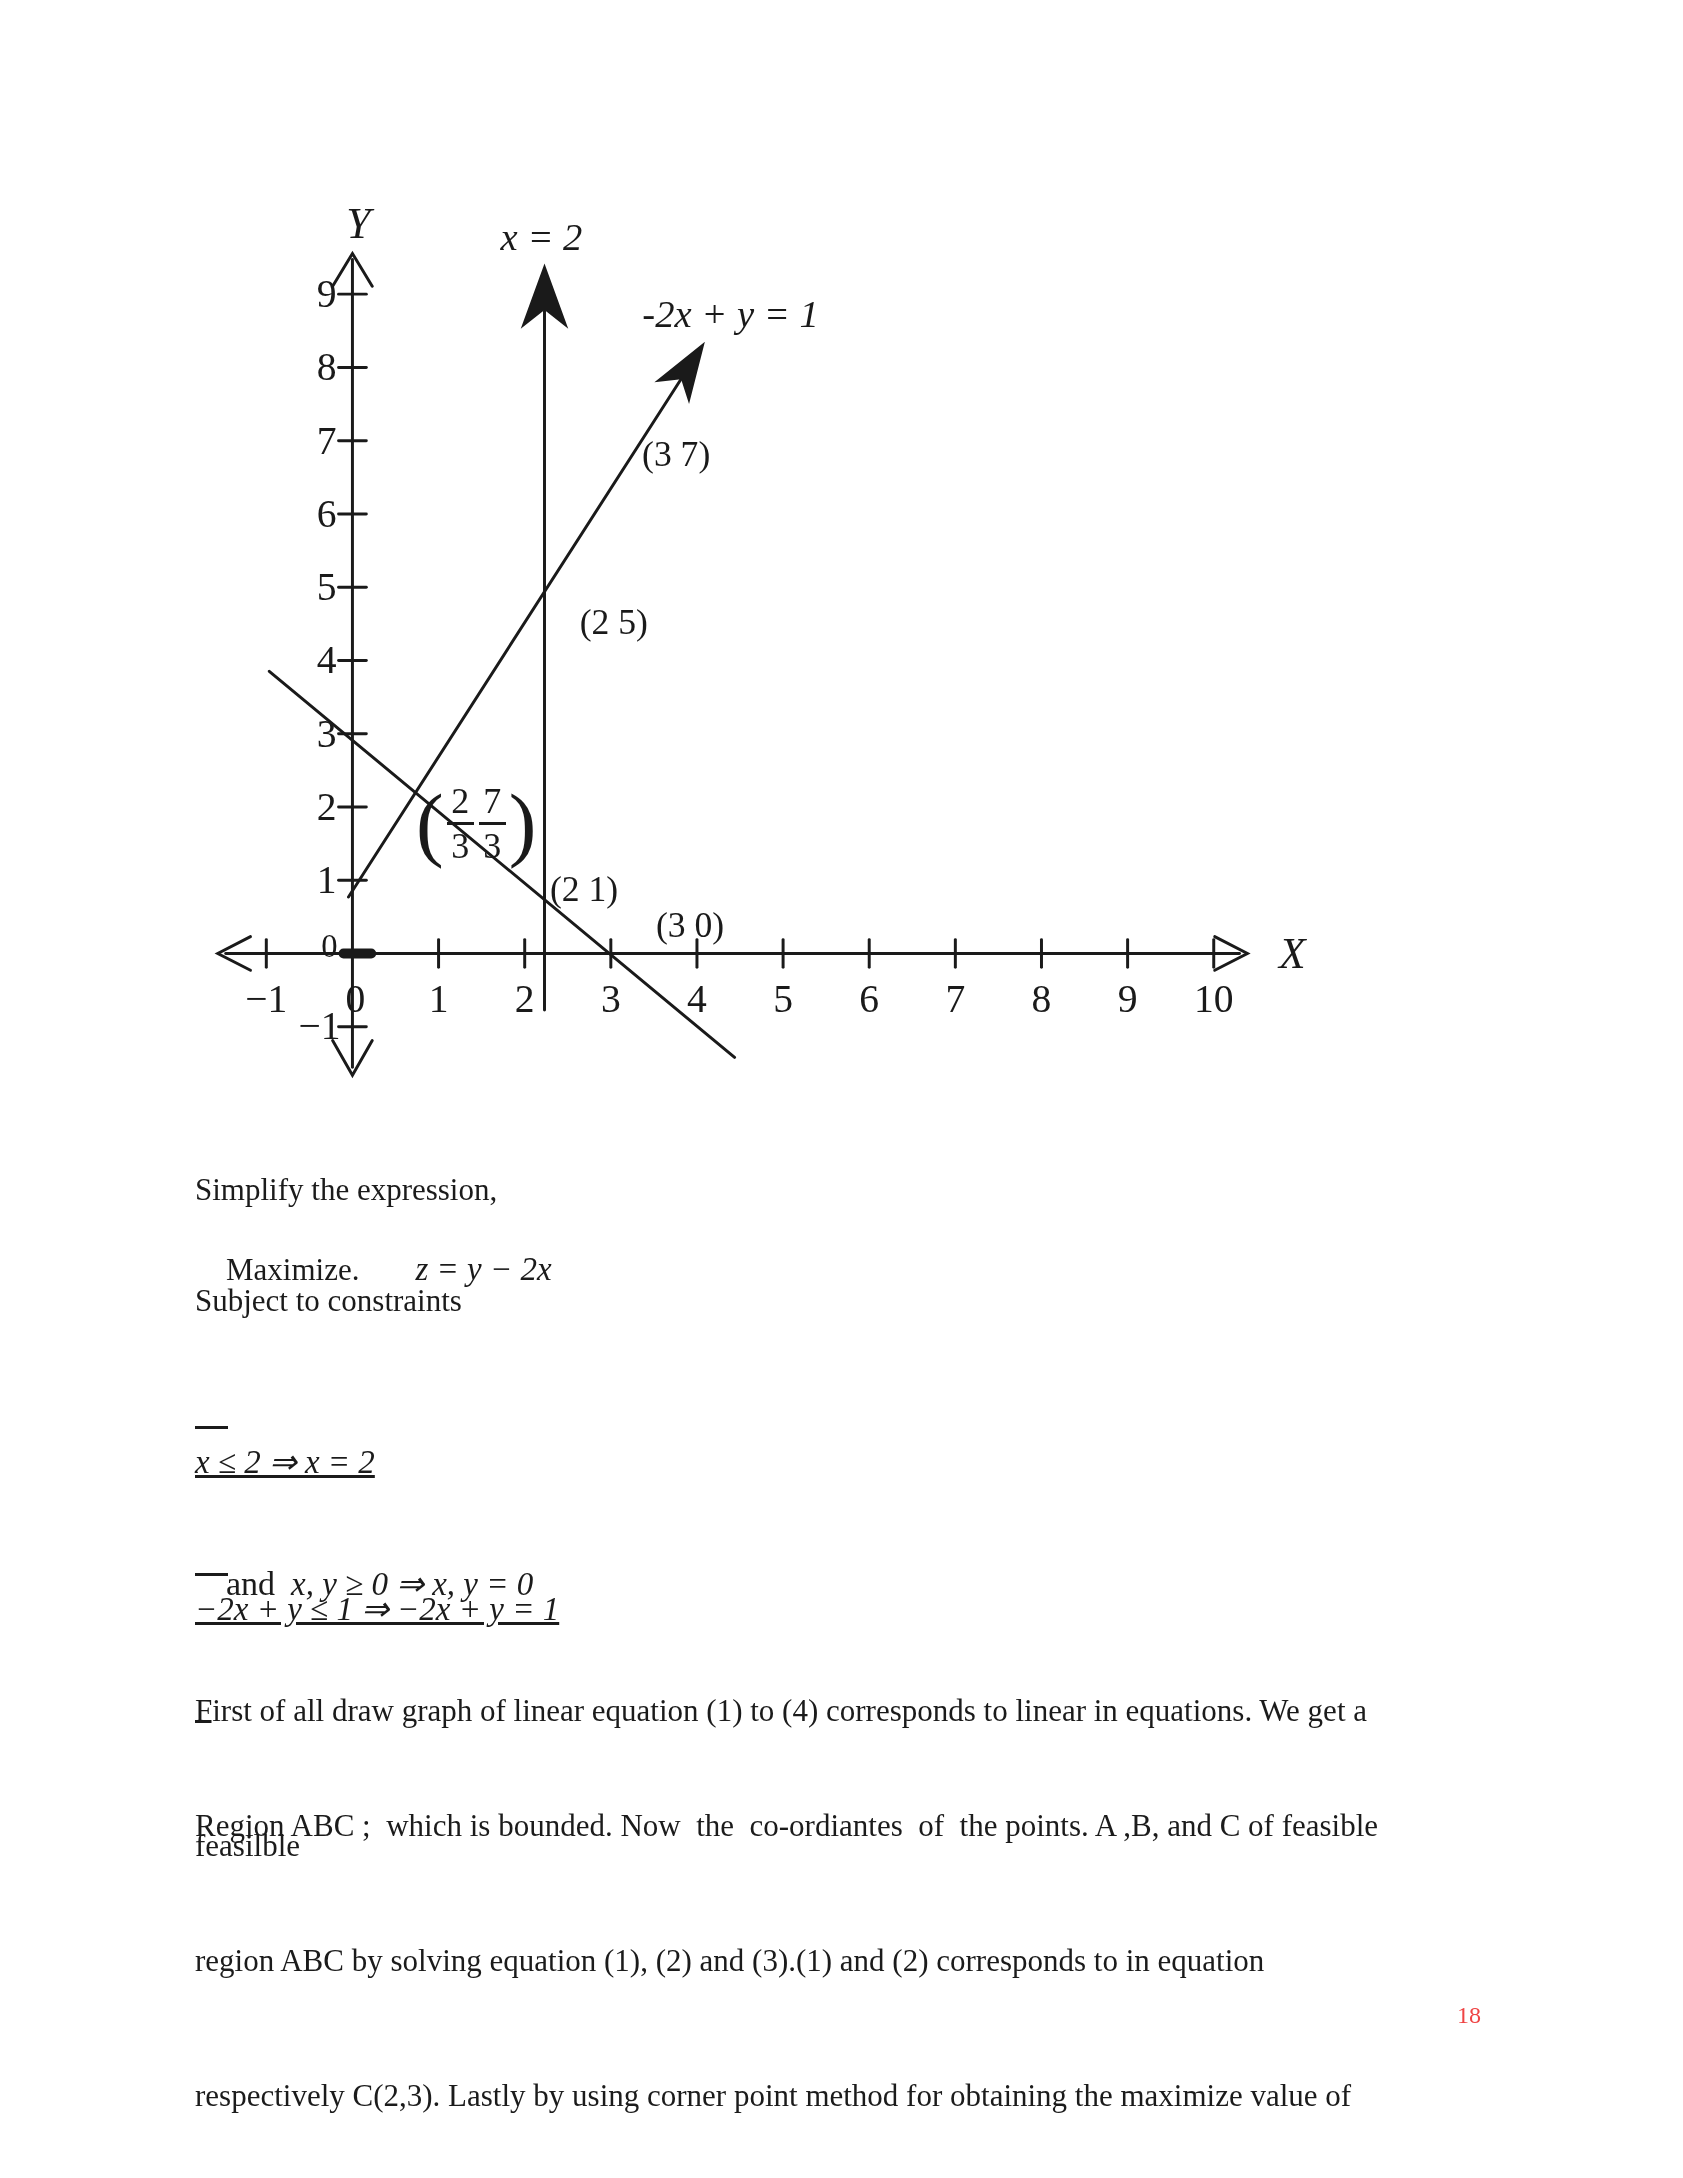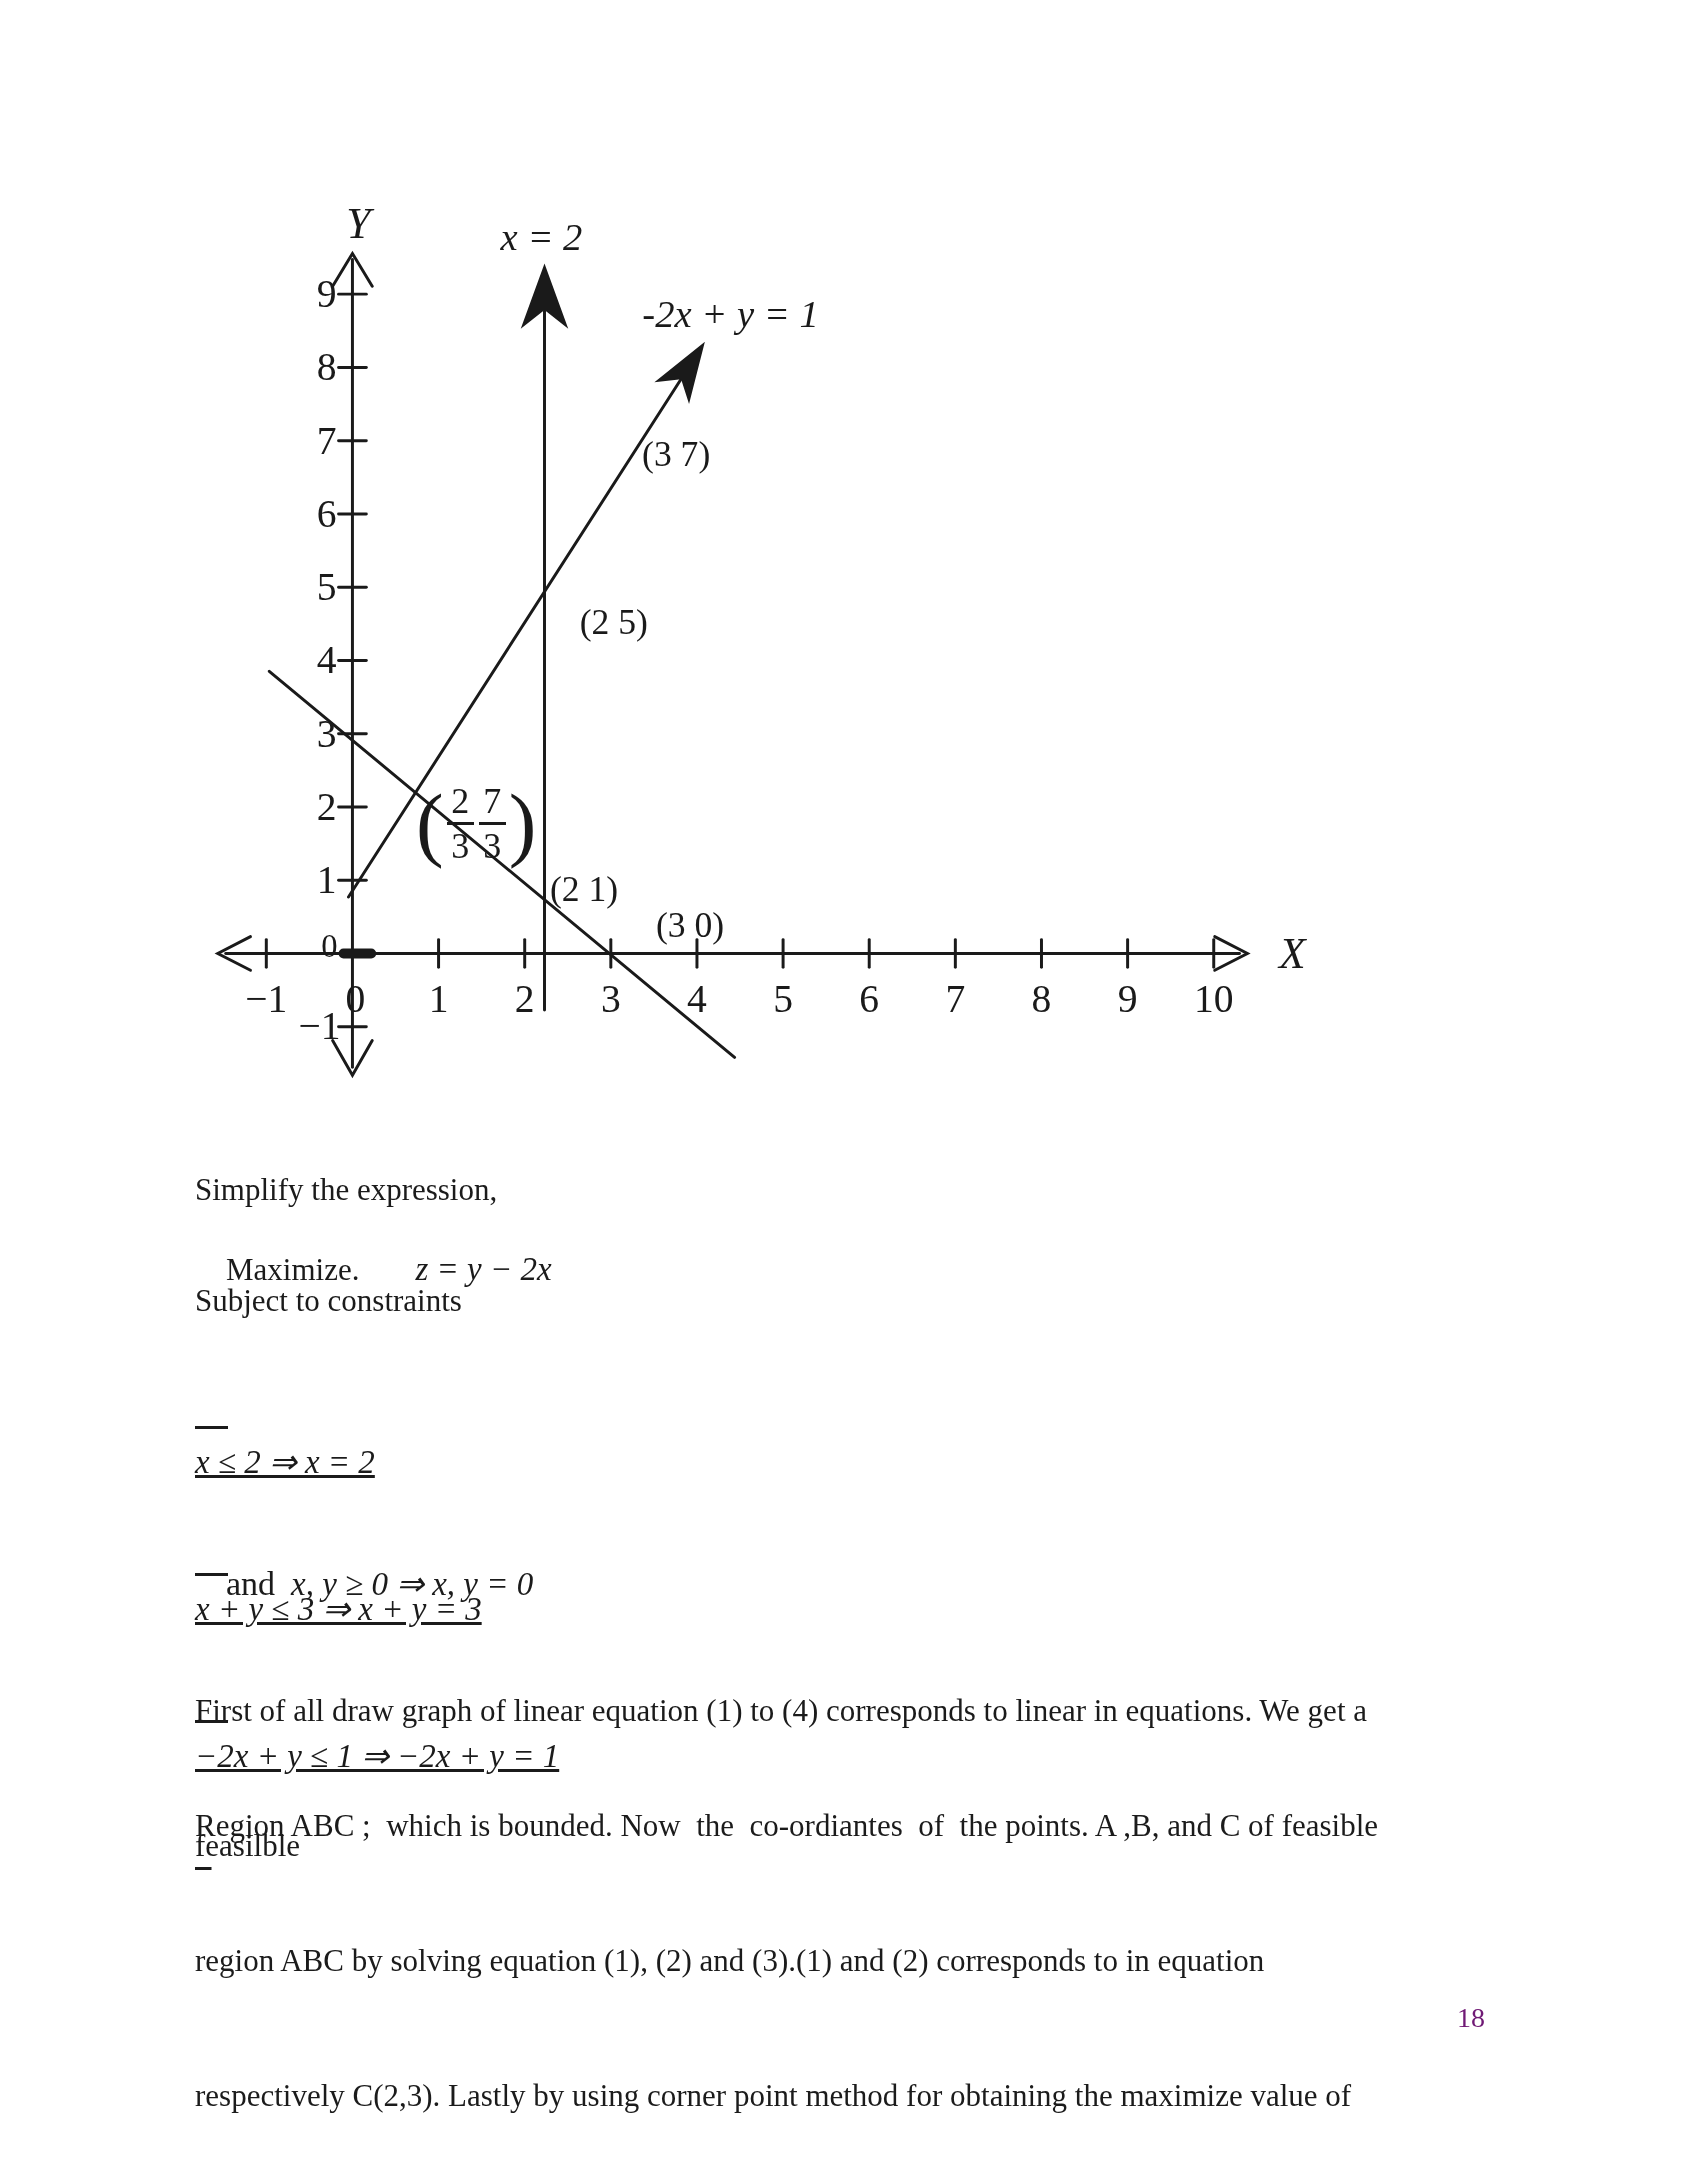--- a/index.html
+++ b/index.html
@@ -24,21 +24,21 @@
   .fr .num,.fr .den{font-size:36px;}
   .fr .bar{width:27px;border-top:3px solid #1a1a1a;margin:3px 0;}
   
   .txt{position:absolute;left:195px;white-space:pre;font-size:31px;color:#1b1b1b;line-height:45px;}
   .constraint-block{line-height:49px;font-size:33px;font-style:italic;text-decoration:underline;}
   .inline-label{font-style:normal;font-size:34px;}
   .formula{font-style:italic;font-size:33px;}
   .gap-lg{display:inline-block;width:56px;}
   .gap-sm{display:inline-block;width:16px;}
   .para{line-height:45px;font-size:31px;}
-  .pagenum{position:absolute;left:1457px;top:2002px;font-size:28px;color:#701a75;}
+  .pagenum{position:absolute;left:1457px;top:2002px;font-size:24px;color:#ef4444;}
 </style>
 </head>
 <body>
 
 <div class="page">
 
   <svg class="graph-svg" width="1683" height="1109" viewBox="0 0 1700 1120">
     <g stroke="#1a1a1a" stroke-width="3" fill="none" stroke-linecap="round">
 
       <line x1="356" y1="262" x2="356" y2="1078"></line>
@@ -145,21 +145,20 @@
   <div class="txt" style="top:1127px;margin-top:40px;">Simplify the expression,</div>
 
   <div class="txt" style="top:1202px;">
     <span>Maximize.</span><span class="gap-lg"></span><span class="formula">z = y − 2x</span>
   </div>
 
   <div class="txt" style="top:1278px;">Subject to constraints</div>
 
   <div class="txt constraint-block" style="top:1340px;">
     <div>x ≤ 2 ⇒ x = 2</div>
-    <div>x + y ≤ 3 ⇒ x + y = 3</div>
     <div>−2x + y ≤ 1 ⇒ −2x + y = 1</div>
   </div>
 
   <div class="txt" style="top:1516px;">
     <span class="inline-label">and</span><span class="gap-sm"></span><span class="formula">x, y ≥ 0 ⇒ x, y = 0</span>
   </div>
 
   <div class="txt para" style="top:1598px;">
     <div>First of all draw graph of linear equation (1) to (4) corresponds to linear in equations. We get a</div>
     <div>feasilble</div>

